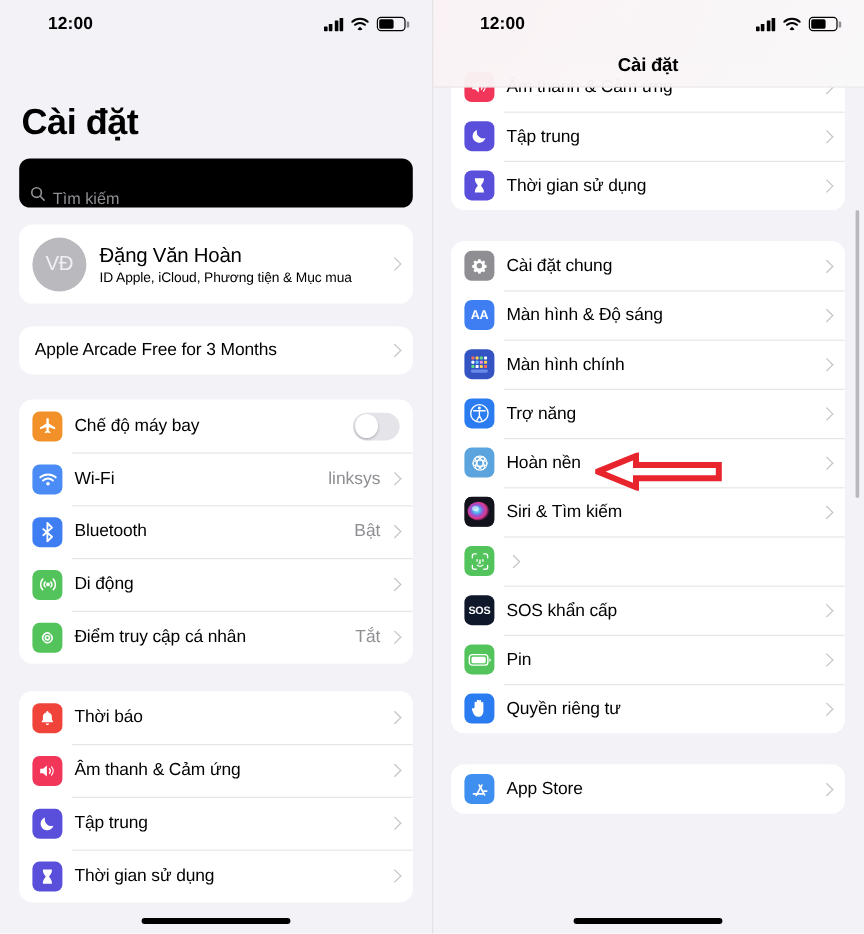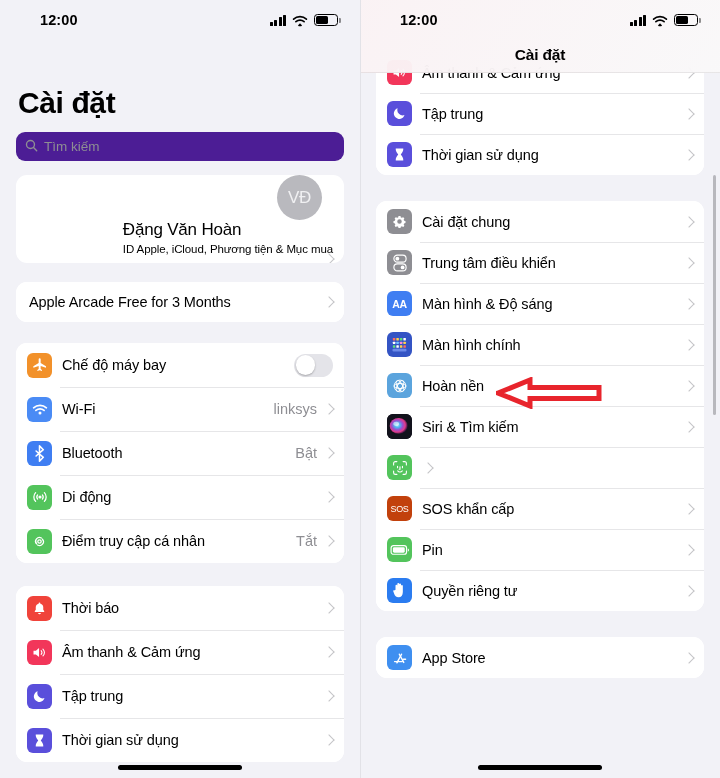--- a/index.html
+++ b/index.html
@@ -58,22 +58,22 @@
     opacity: .42;
   }
   .ic-battery b { display: block; height: 100%; width: 62%; background: #000; border-radius: 1.6px; }
 
   
   .big-title {
     font-size: 30px; font-weight: bold; color: #000;
     padding: 46px 18px 12px 18px; letter-spacing: -0.4px;
   }
   .searchbar {
-    margin: 0 16px; height: 29px; border-radius: 9px;
-    background: #4c1d95; display: flex; align-items: center;
+    margin: 0 16px; height: 41px; border-radius: 9px;
+    background: #000000; display: flex; align-items: flex-end;
     padding: 0 9px; gap: 6px;
   }
   .searchbar .ph { font-size: 13.5px; color: #8e8e93; }
 
   .group {
     margin: 16px 16px 0 16px;
     background: #fff; border-radius: 11px; overflow: hidden;
   }
 
   .row {
@@ -110,21 +110,21 @@
     position: relative; flex: 0 0 auto;
   }
   .toggle::after {
     content: ""; position: absolute; top: 1.6px; left: 1.6px;
     width: 19.5px; height: 19.5px; border-radius: 50%;
     background: #fff; box-shadow: 0 1px 2px rgba(0,0,0,.28);
   }
 
   
   .profile {
-    display: flex; align-items: flex-end; min-height: 66px; padding: 0 11px; flex-direction: column;
+    display: flex; align-items: center; min-height: 66px; padding: 0 11px;
   }
   .avatar {
     width: 45px; height: 45px; border-radius: 50%; background: #b9b9be;
     color: #f0f0f2; font-size: 17px; display: flex; align-items: center;
     justify-content: center; margin-right: 11px; flex: 0 0 auto; letter-spacing: -0.3px;
   }
   .profile .pname { font-size: 17px; color: #000; letter-spacing: -0.2px; }
   .profile .psub { font-size: 11.5px; color: #000; margin-top: 3px; letter-spacing: -0.1px; }
   .profile .ptxt { flex: 1; }
 
@@ -396,32 +396,20 @@
         <div class="r-row">
           <span class="appicon" style="background:#8e8e93">
             <svg width="17" height="17" viewBox="0 0 24 24" fill="#fff">
                 <path d="M12 4.2c.5 0 1 .04 1.4.12l.5 1.9 1.5.63 1.7-1c.7.5 1.3 1.1 1.8 1.8l-1 1.7.6 1.5 1.9.5c.1.4.1.9.1 1.4s0 1-.1 1.4l-1.9.5-.6 1.5 1 1.7c-.5.7-1.1 1.3-1.8 1.8l-1.7-1-1.5.6-.5 1.9c-.4.1-.9.1-1.4.1s-1 0-1.4-.1l-.5-1.9-1.5-.6-1.7 1c-.7-.5-1.3-1.1-1.8-1.8l1-1.7-.6-1.5-1.9-.5c-.1-.4-.1-.9-.1-1.4s0-1 .1-1.4l1.9-.5.6-1.5-1-1.7c.5-.7 1.1-1.3 1.8-1.8l1.7 1 1.5-.63.5-1.9c.4-.08.9-.12 1.4-.12zm0 4.6a3.2 3.2 0 1 0 0 6.4 3.2 3.2 0 0 0 0-6.4z"></path>
               </svg>
           </span>
           <span class="label">Cài đặt chung</span>
           <div class="chev"></div>
         </div>
 
-        <div class="r-row">
-          <span class="appicon" style="background:#8e8e93">
-            <svg width="14" height="18" viewBox="0 0 16 20">
-              <rect x="1" y="1" width="14" height="8" rx="4" fill="none" stroke="#fff" stroke-width="1.3"></rect>
-              <circle cx="5" cy="5" r="2.2" fill="#fff"></circle>
-              <rect x="1" y="11" width="14" height="8" rx="4" fill="none" stroke="#fff" stroke-width="1.3"></rect>
-              <circle cx="11" cy="15" r="2.2" fill="#fff"></circle>
-              </svg>
-          </span>
-          <span class="label">Trung tâm điều khiển</span>
-          <div class="chev"></div>
-        </div>
 
         <div class="r-row">
           <span class="appicon" style="background:#3f7ef2;font-size:10.5px;letter-spacing:-0.3px">AA</span>
           <span class="label">Màn hình &amp; Độ sáng</span>
           <div class="chev"></div>
         </div>
 
         <div class="r-row">
           <span class="appicon" style="background:#3454c4">
             <svg width="19" height="19" viewBox="0 0 20 20">
@@ -439,20 +427,31 @@
                 <rect x="10.4" y="10.8" width="2.6" height="2.6" rx=".6" fill="#ffd24a"></rect>
                 <rect x="14.1" y="10.8" width="2.6" height="2.6" rx=".6" fill="#ff6b5e"></rect>
                 <rect x="2.6" y="14.6" width="14.8" height="2.8" rx="1.2" fill="#7f9cf5" opacity=".75"></rect>
               </g>
               </svg>
           </span>
           <span class="label">Màn hình chính</span>
           <div class="chev"></div>
         </div>
 
+        <div class="r-row">
+          <span class="appicon" style="background:#2b7cf0">
+            <svg width="19" height="19" viewBox="0 0 22 22">
+              <circle cx="11" cy="11" r="8.4" fill="none" stroke="#fff" stroke-width="1.3"></circle>
+              <circle cx="11" cy="5.9" r="1.45" fill="#fff"></circle>
+              <path d="M5.4 8.5h11.2M11 9.2v4.2M11 13.4l-2.4 4.3M11 13.4l2.4 4.3" fill="none" stroke="#fff" stroke-width="1.35" stroke-linecap="round"></path>
+              </svg>
+          </span>
+          <span class="label">Trợ năng</span>
+          <div class="chev"></div>
+        </div>
 
         <div class="r-row">
           <span class="appicon" style="background:#5ba4dd">
             <svg width="18" height="18" viewBox="0 0 22 22" fill="none" stroke="#fff" stroke-width="1.1">
               <circle cx="11" cy="11" r="3.2"></circle>
                 <circle cx="11" cy="11" r="7.2"></circle>
               <ellipse cx="11" cy="11" rx="7.2" ry="3.2"></ellipse>
               <ellipse cx="11" cy="11" rx="7.2" ry="3.2" transform="rotate(60 11 11)"></ellipse>
               <ellipse cx="11" cy="11" rx="7.2" ry="3.2" transform="rotate(120 11 11)"></ellipse>
               </svg>
@@ -487,21 +486,21 @@
             <svg width="18" height="18" viewBox="0 0 22 22" fill="none" stroke="#fff" stroke-width="1.35" stroke-linecap="round">
               <path d="M3.2 7.2V5.2a2 2 0 0 1 2-2h2M14.8 3.2h2a2 2 0 0 1 2 2v2M18.8 14.8v2a2 2 0 0 1-2 2h-2M7.2 18.8h-2a2 2 0 0 1-2-2v-2"></path>
               <path d="M8 9v1.6M14 9v1.6M11 9.4v3.2h-1"></path>
               <path d="M8.2 14.6c.8.9 1.8 1.3 2.8 1.3s2-.4 2.8-1.3"></path>
               </svg>
           </span>
           <div class="chev"></div>
         </div>
 
         <div class="r-row">
-          <span class="appicon" style="background:#c2410c;font-size:9px;font-weight:normal;letter-spacing:-0.3px">SOS</span>
+          <span class="appicon" style="background:#0f172a;font-size:9px;font-weight:bold;letter-spacing:-0.3px">SOS</span>
           <span class="label">SOS khẩn cấp</span>
           <div class="chev"></div>
         </div>
 
 
         <div class="r-row">
           <span class="appicon" style="background:#53c45c">
             <svg width="20" height="12" viewBox="0 0 22 13">
               <rect x="1.2" y="1.6" width="17" height="9.6" rx="2.6" fill="none" stroke="#fff" stroke-width="1.3"></rect>
               <rect x="3.2" y="3.5" width="13" height="5.9" rx="1.4" fill="#fff"></rect>

